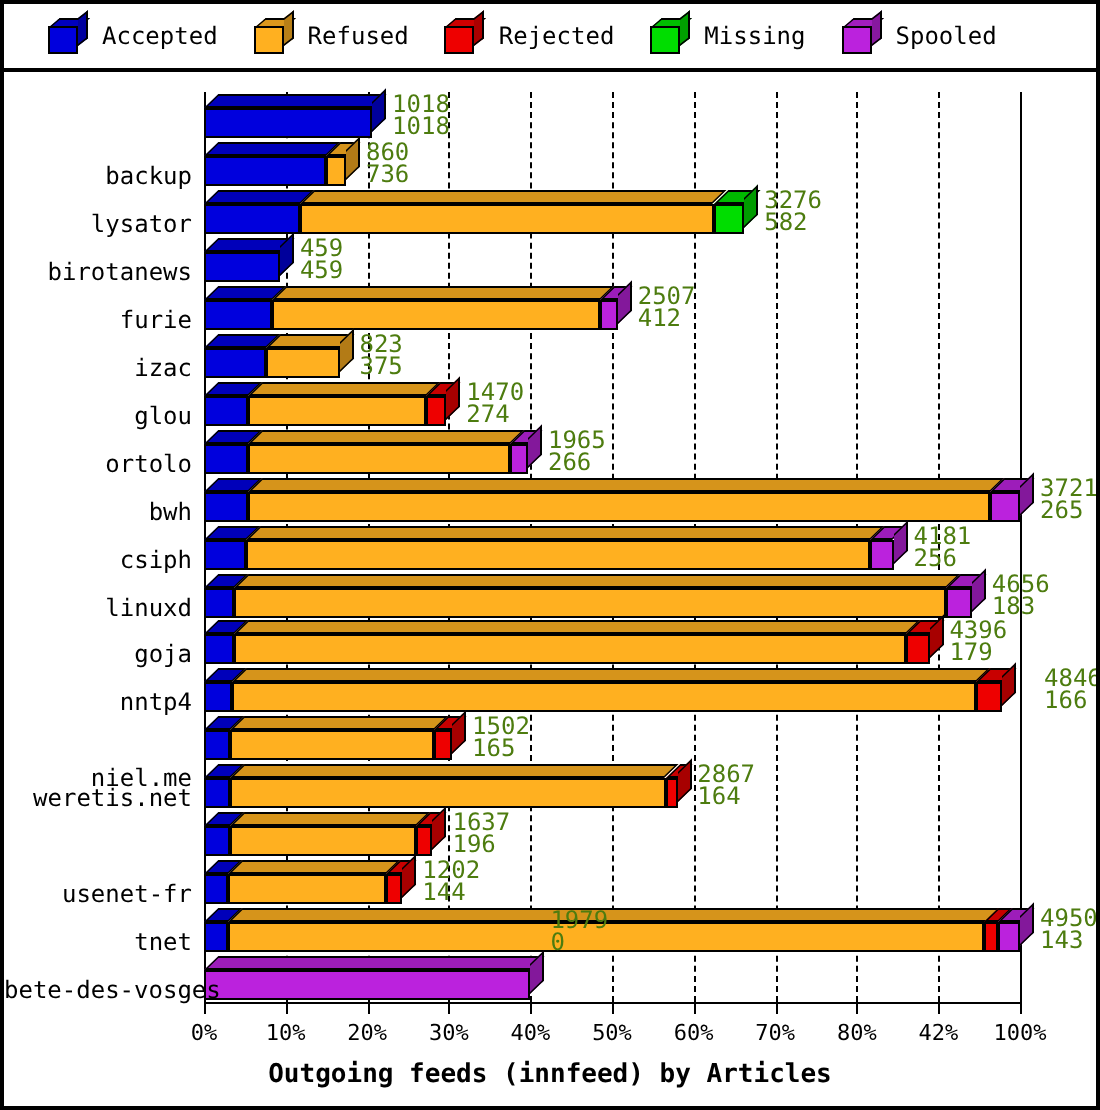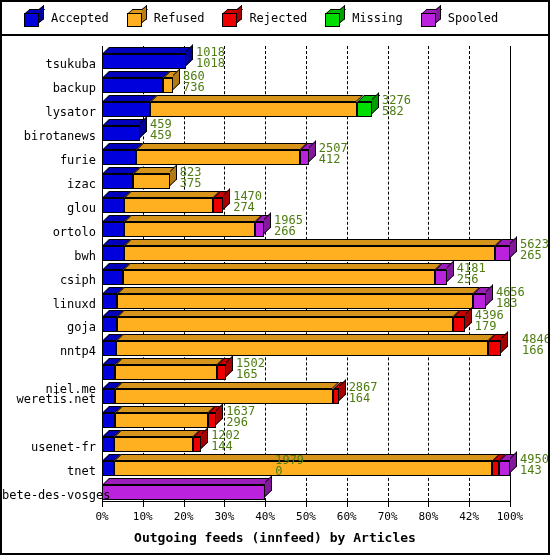--- a/index.html
+++ b/index.html
@@ -333,21 +333,20 @@
         <div class="xtick-mark" style="left: 385.6px;"></div>
         <div class="xtick-label" style="left: 385.6px; top: 2px;">70%</div>
         <div class="xtick-mark" style="left: 426.4px;"></div>
         <div class="xtick-label" style="left: 426.4px; top: 2px;">80%</div>
         <div class="xtick-mark" style="left: 467.2px;"></div>
         <div class="xtick-label" style="left: 467.2px; top: 2px;">42%</div>
         <div class="xtick-mark" style="left: 508px;"></div>
         <div class="xtick-label" style="left: 508px; top: 2px;">100%</div>
       </div>
     <div id="xtitle">Outgoing feeds (innfeed) by Articles</div>
-  <div class="ylabel" style="top: 19px;">tsukuba</div>
       <div class="vals" style="left: 194.048px; top: 9px;">
         <div>1018</div>
         <div>1018</div>
       </div>
       <div class="ylabel" style="top: 42.95px;">backup</div>
       <div class="vals" style="left: 180.992px; top: 32.95px;">
         <div>860</div>
         <div>736</div>
       </div>
       <div class="ylabel" style="top: 66.9px;">lysator</div>
@@ -375,21 +374,21 @@
         <div>1470</div>
         <div>274</div>
       </div>
       <div class="ylabel" style="top: 186.65px;">ortolo</div>
       <div class="vals" style="left: 271.976px; top: 176.65px;">
         <div>1965</div>
         <div>266</div>
       </div>
       <div class="ylabel" style="top: 210.6px;">bwh</div>
       <div class="vals" style="left: 518px; top: 200.6px;">
-        <div>5623</div>
+        <div>3721</div>
         <div>265</div>
       </div>
       <div class="ylabel" style="top: 234.55px;">csiph</div>
       <div class="vals" style="left: 454.76px; top: 224.55px;">
         <div>4181</div>
         <div>256</div>
       </div>
       <div class="ylabel" style="top: 258.5px;">linuxd</div>
       <div class="vals" style="left: 493.928px; top: 248.5px;">
         <div>4656</div>
@@ -410,21 +409,21 @@
         <div>1502</div>
         <div>165</div>
       </div>
       <div class="ylabel" style="top: 354.3px;">weretis.net</div>
       <div class="vals" style="left: 346.64px; top: 344.3px;">
         <div>2867</div>
         <div>164</div>
       </div>
       <div class="vals" style="left: 224.24px; top: 368.25px;">
         <div>1637</div>
-        <div>296</div>
+        <div>196</div>
       </div>
       <div class="ylabel" style="top: 402.2px;">usenet-fr</div>
       <div class="vals" style="left: 209.144px; top: 392.2px;">
         <div>1202</div>
         <div>144</div>
       </div>
       <div class="ylabel" style="top: 426.15px;">tnet</div>
       <div class="vals" style="left: 518px; top: 416.15px;">
         <div>4950</div>
         <div>143</div>

